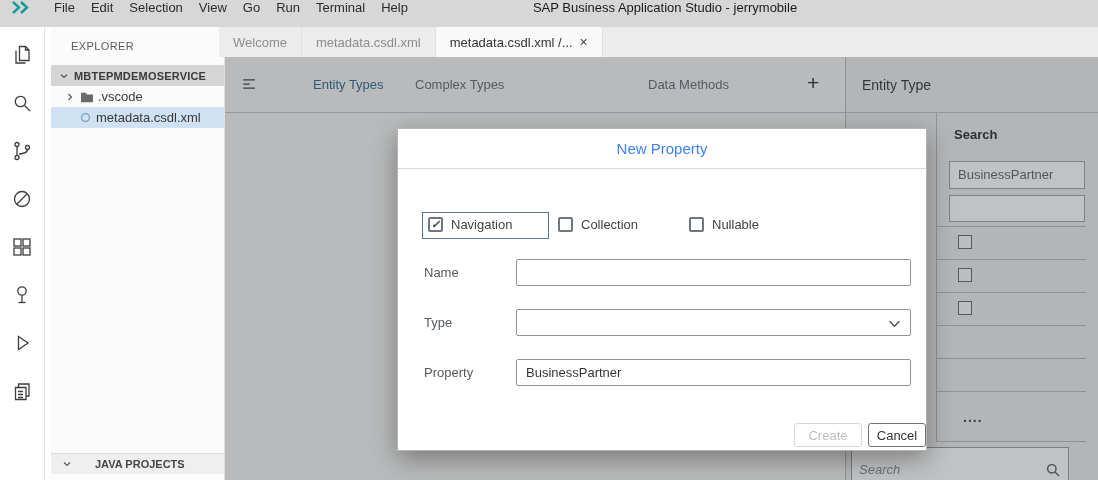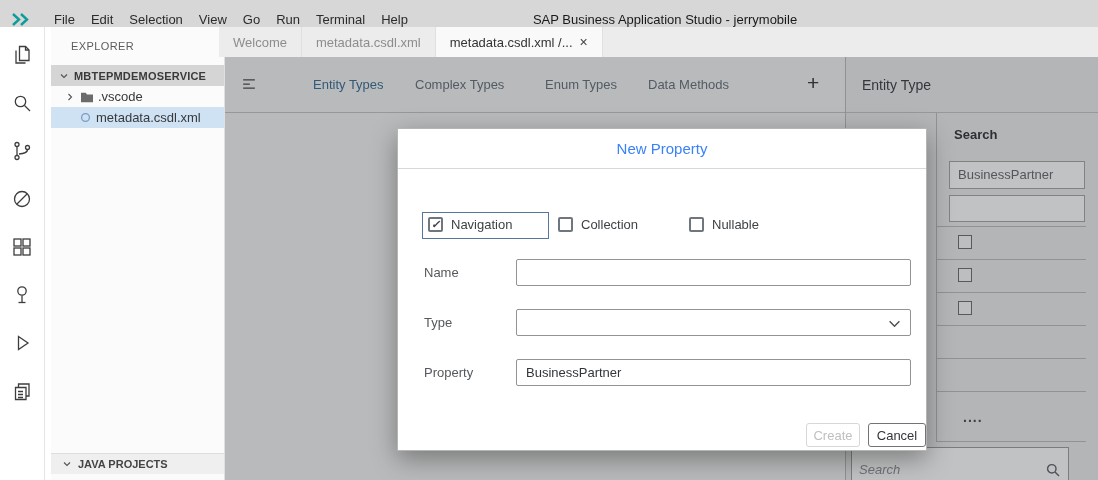--- a/index.html
+++ b/index.html
@@ -1,39 +1,39 @@
 <!DOCTYPE html>
 <html><head>
 <meta charset="utf-8">
 <style>
   *{margin:0;padding:0;box-sizing:border-box}
   body{font-family:"Liberation Sans",sans-serif;background:#9a9a9a}
   #app{position:relative;width:1098px;height:480px;background:#fff;overflow:hidden}
 
   
-  .menubar{position:absolute;left:0;top:0;width:100%;height:27px;background:#d7d7d7;display:flex;align-items:flex-end;font-size:13px;color:#2b2b2b;z-index:20}
+  .menubar{position:absolute;left:0;top:0;width:100%;height:27px;background:#d7d7d7;display:flex;align-items:flex-start;font-size:13px;color:#2b2b2b;z-index:20}
   .logo{margin:0 12px 0 10px;display:flex;align-items:center}
   .menu{padding:0 8px;cursor:default;white-space:nowrap}
   .win-title{position:absolute;left:665px;transform:translateX(-50%);font-weight:normal;color:#191919;white-space:nowrap;font-size:13px}
 
   
   .activitybar{position:absolute;left:0;top:27px;width:45px;height:453px;background:#fff;border-right:1px solid #e4e4e4;display:flex;flex-direction:column;align-items:center;padding-top:4px;z-index:15}
   .act{width:45px;height:48px;display:flex;align-items:center;justify-content:center;cursor:pointer}
   .act svg{stroke:#3d3d3d;fill:none;stroke-width:1.3}
 
   
   .sidebar{position:absolute;left:51px;top:27px;width:174px;height:453px;background:#fbfbfb;border-right:1px solid #e0e0e0;z-index:15}
   .side-header{height:38px;line-height:38px;padding-left:20px;font-size:11px;letter-spacing:.4px;color:#5c5c5c}
   .tree-row{height:21px;display:flex;align-items:center;font-size:13px;color:#37393b;padding-left:7px;gap:4px;white-space:nowrap;cursor:pointer}
   .tree-row.root{background:#d5d5d5}
   .root-label{font-size:11px;font-weight:bold;color:#3a3a3a;letter-spacing:.2px}
   .tree-row.indent1{padding-left:13px}
   .tree-row.indent2{padding-left:28px}
   .tree-row.sel{background:#cfe2f4}
-  .side-bottom{position:absolute;left:0;right:0;bottom:6px;height:21px;display:flex;align-items:center;gap:5px;padding-left:10px;background:#efefef;border-top:1px solid #ddd;font-size:11px;font-weight:bold;color:#454545;cursor:pointer}
+  .side-bottom{position:absolute;left:0;right:0;bottom:6px;height:21px;display:flex;align-items:center;gap:22px;padding-left:10px;background:#efefef;border-top:1px solid #ddd;font-size:11px;font-weight:bold;color:#454545;cursor:pointer}
 
   
   .tabbar{position:absolute;left:219px;top:27px;width:1018px;height:30px;background:#ececec;display:flex;font-size:13px;z-index:15}
   .tab{display:flex;align-items:center;justify-content:center;gap:7px;padding:0 14px;color:#8d8d8d;border-right:1px solid #e0e0e0;cursor:pointer;white-space:nowrap}
   .tab.active{background:#f9f9f9;color:#333}
   .tab .close{color:#444;font-size:14px;line-height:1}
 
   
   .webview{position:absolute;left:219px;top:57px;width:879px;height:423px;background:#f5f5f5}
   .wv-toolbar{position:absolute;left:0;top:0;width:626px;height:56px;border-bottom:1px solid #c6c6c6;font-size:13px}
@@ -61,21 +61,21 @@
   .dialog{position:absolute;left:178px;top:71px;width:530px;height:323px;background:#fff;border:1px solid #b5b5b5;box-shadow:0 8px 24px rgba(0,0,0,.35);z-index:10}
   .dlg-title{height:40px;line-height:40px;text-align:center;font-size:15px;color:#3b82f6;border-bottom:1px solid #d8d8d8}
   .focus-ring{position:absolute;left:24px;top:83px;width:127px;height:27px;border:1px solid #54779b}
   .dcb{position:absolute;top:88px;display:flex;align-items:center;gap:8px;font-size:13px;color:#3e4246;cursor:pointer}
   .dcb .box{width:15px;height:15px;border:2px solid #70767d;border-radius:2px;background:#fff;display:flex;align-items:center;justify-content:center;font-size:11px;font-weight:bold;color:#40454a;line-height:1}
   .dlg-label{position:absolute;left:26px;font-size:13px;color:#55595d;line-height:27px}
   .dlg-input{position:absolute;left:118px;width:395px;height:27px;border:1px solid #939393;border-radius:2px;background:#fff;font-size:13px;color:#32363a;padding:0 9px;font-family:inherit;outline:none}
   .dlg-select{position:absolute;left:118px;width:395px;height:27px;border:1px solid #939393;border-radius:2px;background:#fff;cursor:pointer}
   .dlg-select svg{position:absolute;right:9px;top:10px}
   .dlg-btn{position:absolute;top:294px;height:24px;border-radius:3px;font-size:13px;font-family:inherit;background:#fff;display:flex;align-items:center;justify-content:center;cursor:pointer}
-  #btn-create{left:408px;width:54px;border:1px solid #d7d7d7;color:#bfbfbf}
+  #btn-create{left:396px;width:68px;border:1px solid #d7d7d7;color:#bfbfbf}
   #btn-cancel{left:470px;width:58px;border:1px solid #70747a;color:#32363a}
 </style>
 </head>
 <body>
 
 <div id="app">
 
   <header class="menubar">
     <span class="logo">
       <svg width="24" height="15" viewBox="0 0 24 15">
@@ -199,21 +199,20 @@
   <div class="webview">
 
     <div class="wv-toolbar">
       <span class="wv-icon">
         <svg width="20" height="20" viewBox="0 0 24 24" stroke="#4a4a4a" fill="none" stroke-width="1.5">
             <path d="M5 7h14M5 12h8M5 17h14"></path>
           </svg>
       </span>
       <span class="wv-tab active" style="left:94px">Entity Types</span>
       <span class="wv-tab" style="left:196px">Complex Types</span>
-      <span class="wv-tab" style="left:326px">Enum Types</span>
       <span class="wv-tab" style="left:429px">Data Methods</span>
       <span class="wv-add">+</span>
     </div>
 
     <div class="panel">
       <div class="panel-header">Entity Type</div>
       <div class="panel-body">
         <div class="vline"></div>
         <div class="value-h">Search</div>
         <div class="pfield" style="top:48px">BusinessPartner</div>

